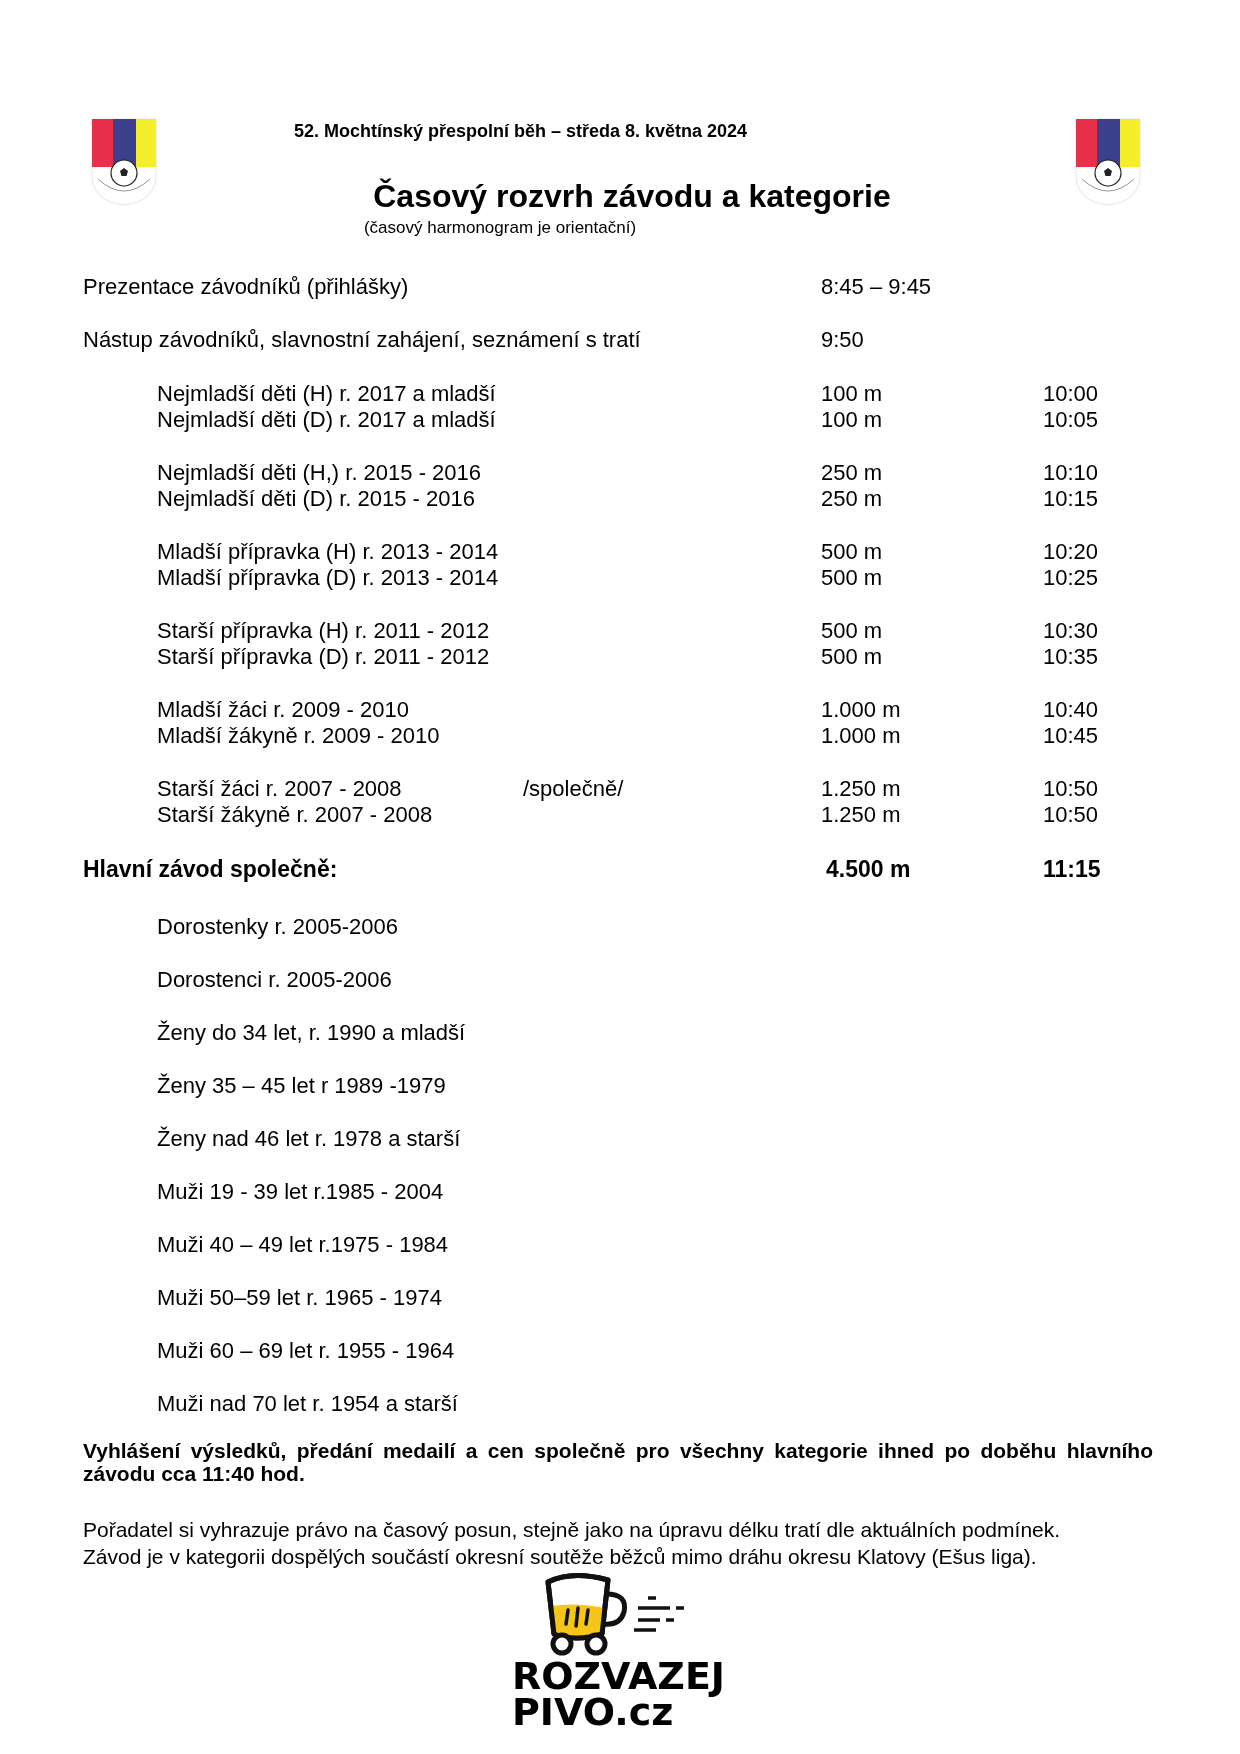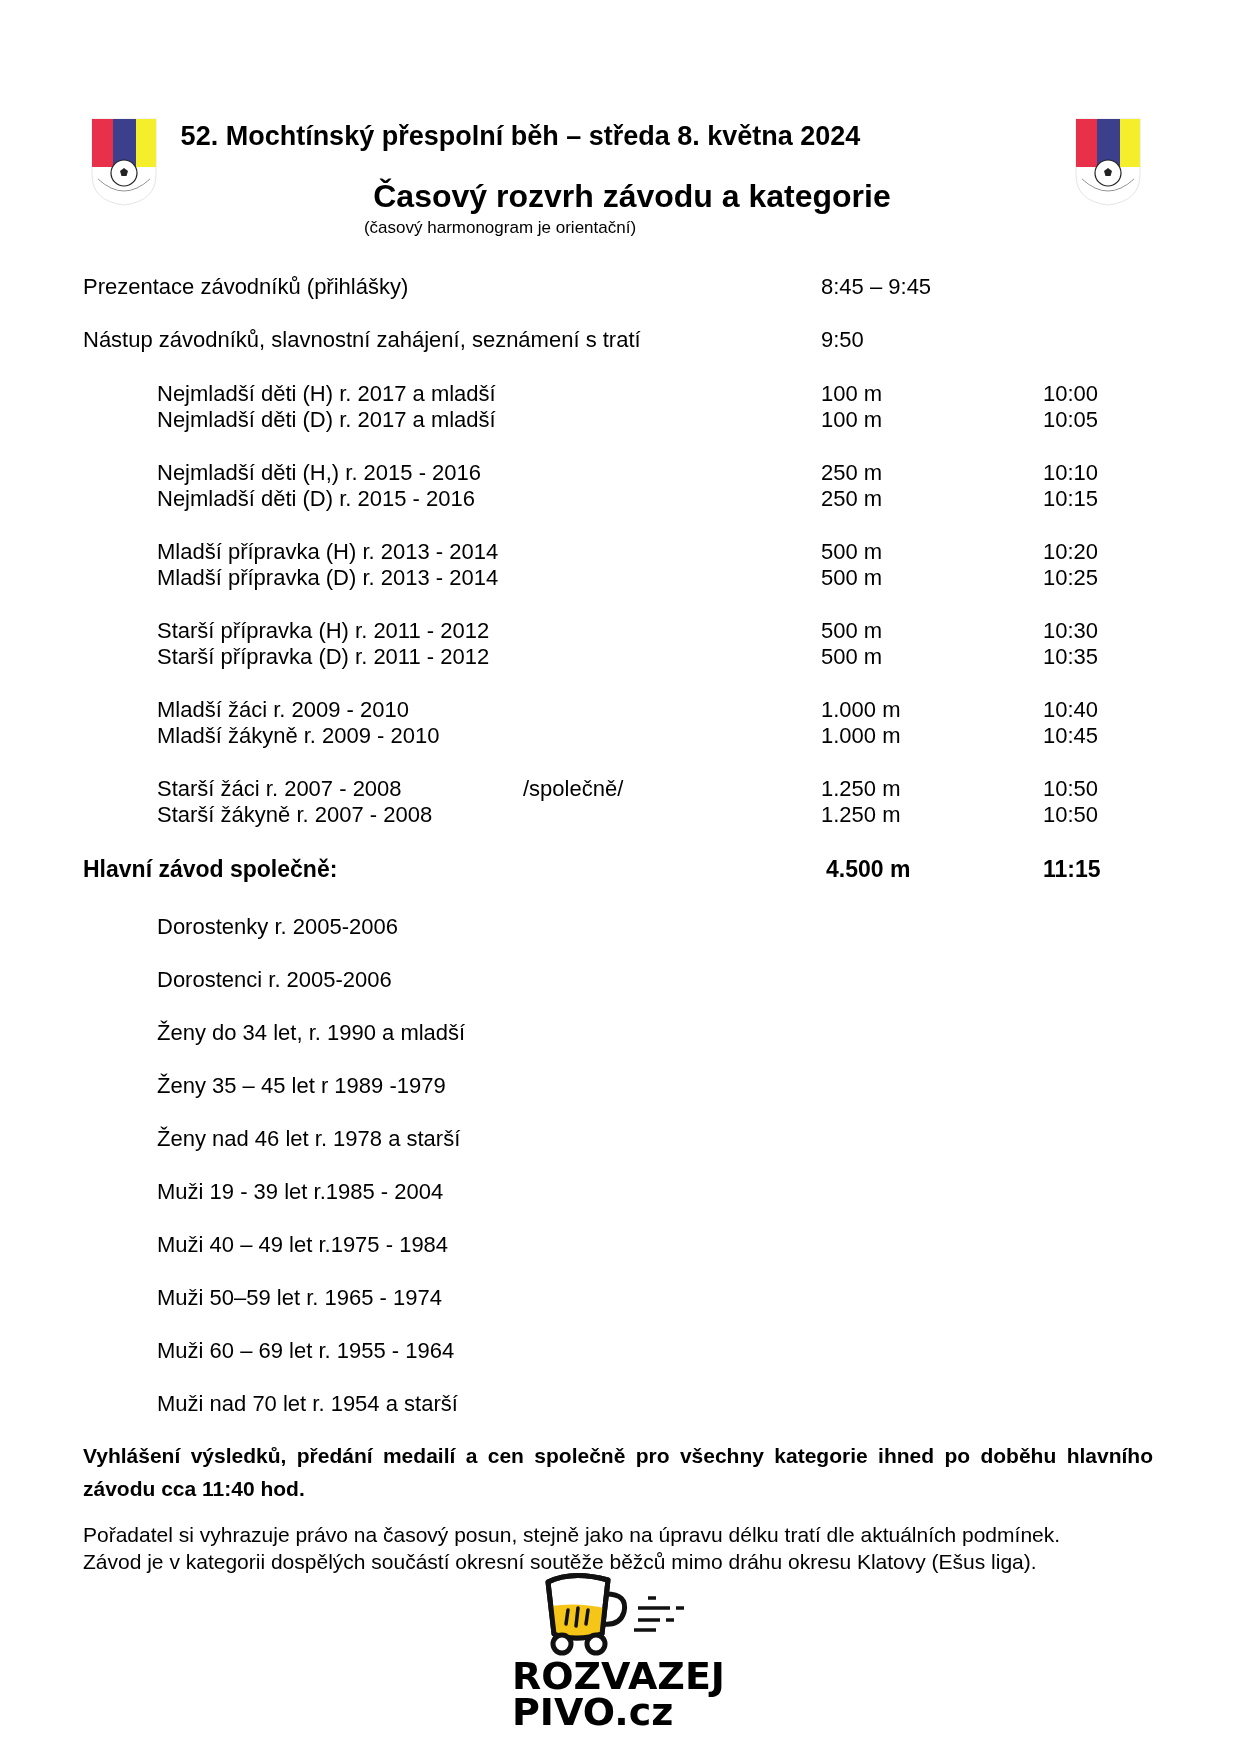--- a/index.html
+++ b/index.html
@@ -2,33 +2,33 @@
 <html><head>
   <meta charset="utf-8">
   <style>
     html, body { margin: 0; padding: 0; background: #ffffff; }
     body {
       width: 1240px; height: 1754px; position: relative; overflow: hidden;
       font-family: "Liberation Sans", sans-serif; color: #000;
     }
     .abs { position: absolute; white-space: nowrap; }
     .logo-club { position: absolute; width: 72px; height: 90px; }
-    .h1 { font-size: 27px; font-weight: bold; left: 0; width: 1041px; text-align: center; }
+    .h1 { font-size: 18px; font-weight: bold; left: 0; width: 1041px; text-align: center; }
     .h2 { font-size: 32px; font-weight: bold; left: 0; width: 1240px; text-align: center; }
     .sub { font-size: 17px; left: 0; width: 1000px; text-align: center; }
     .row { position: absolute; left: 0; width: 1240px; height: 26px; font-size: 22px; line-height: 26px; margin-top: 8px; }
     .row .c1 { position: absolute; left: 83px; }
     .row .c1.ind { left: 157px; }
     .row .note { position: absolute; left: 523px; }
     .row .c2 { position: absolute; left: 821px; }
     .row .c3 { position: absolute; left: 1043px; }
     .row.bold { font-weight: bold; font-size: 23px; }
     .row.bold .c2 { left: 826px; }
     .row.bold .c3 { left: 1043px; }
-    .para { position: absolute; left: 83px; width: 1070px; font-size: 21px; line-height: 33px; }
+    .para { position: absolute; left: 83px; width: 1070px; font-size: 21px; line-height: 23px; }
     .para.bold { font-weight: bold; text-align: justify; }
     .pivo { position: absolute; left: 510px; top: 1572px; width: 200px; height: 170px; }
     .pivo-text { position: absolute; left: 512px; font-family: "DejaVu Sans", sans-serif; font-weight: bold; font-size: 38px; line-height: 36px; letter-spacing: 0px; }
   </style>
 </head>
 <body>
 
 <svg class="logo-club" style="left:88px; top:117px;" viewBox="0 0 72 90">
   <path d="M4 2 H68 V58 Q68 84 36 88 Q4 84 4 58 Z" fill="#ffffff" stroke="#dddddd" stroke-width="0.8"></path>
   <rect x="4" y="2" width="21" height="48" fill="#e8304a"></rect>

